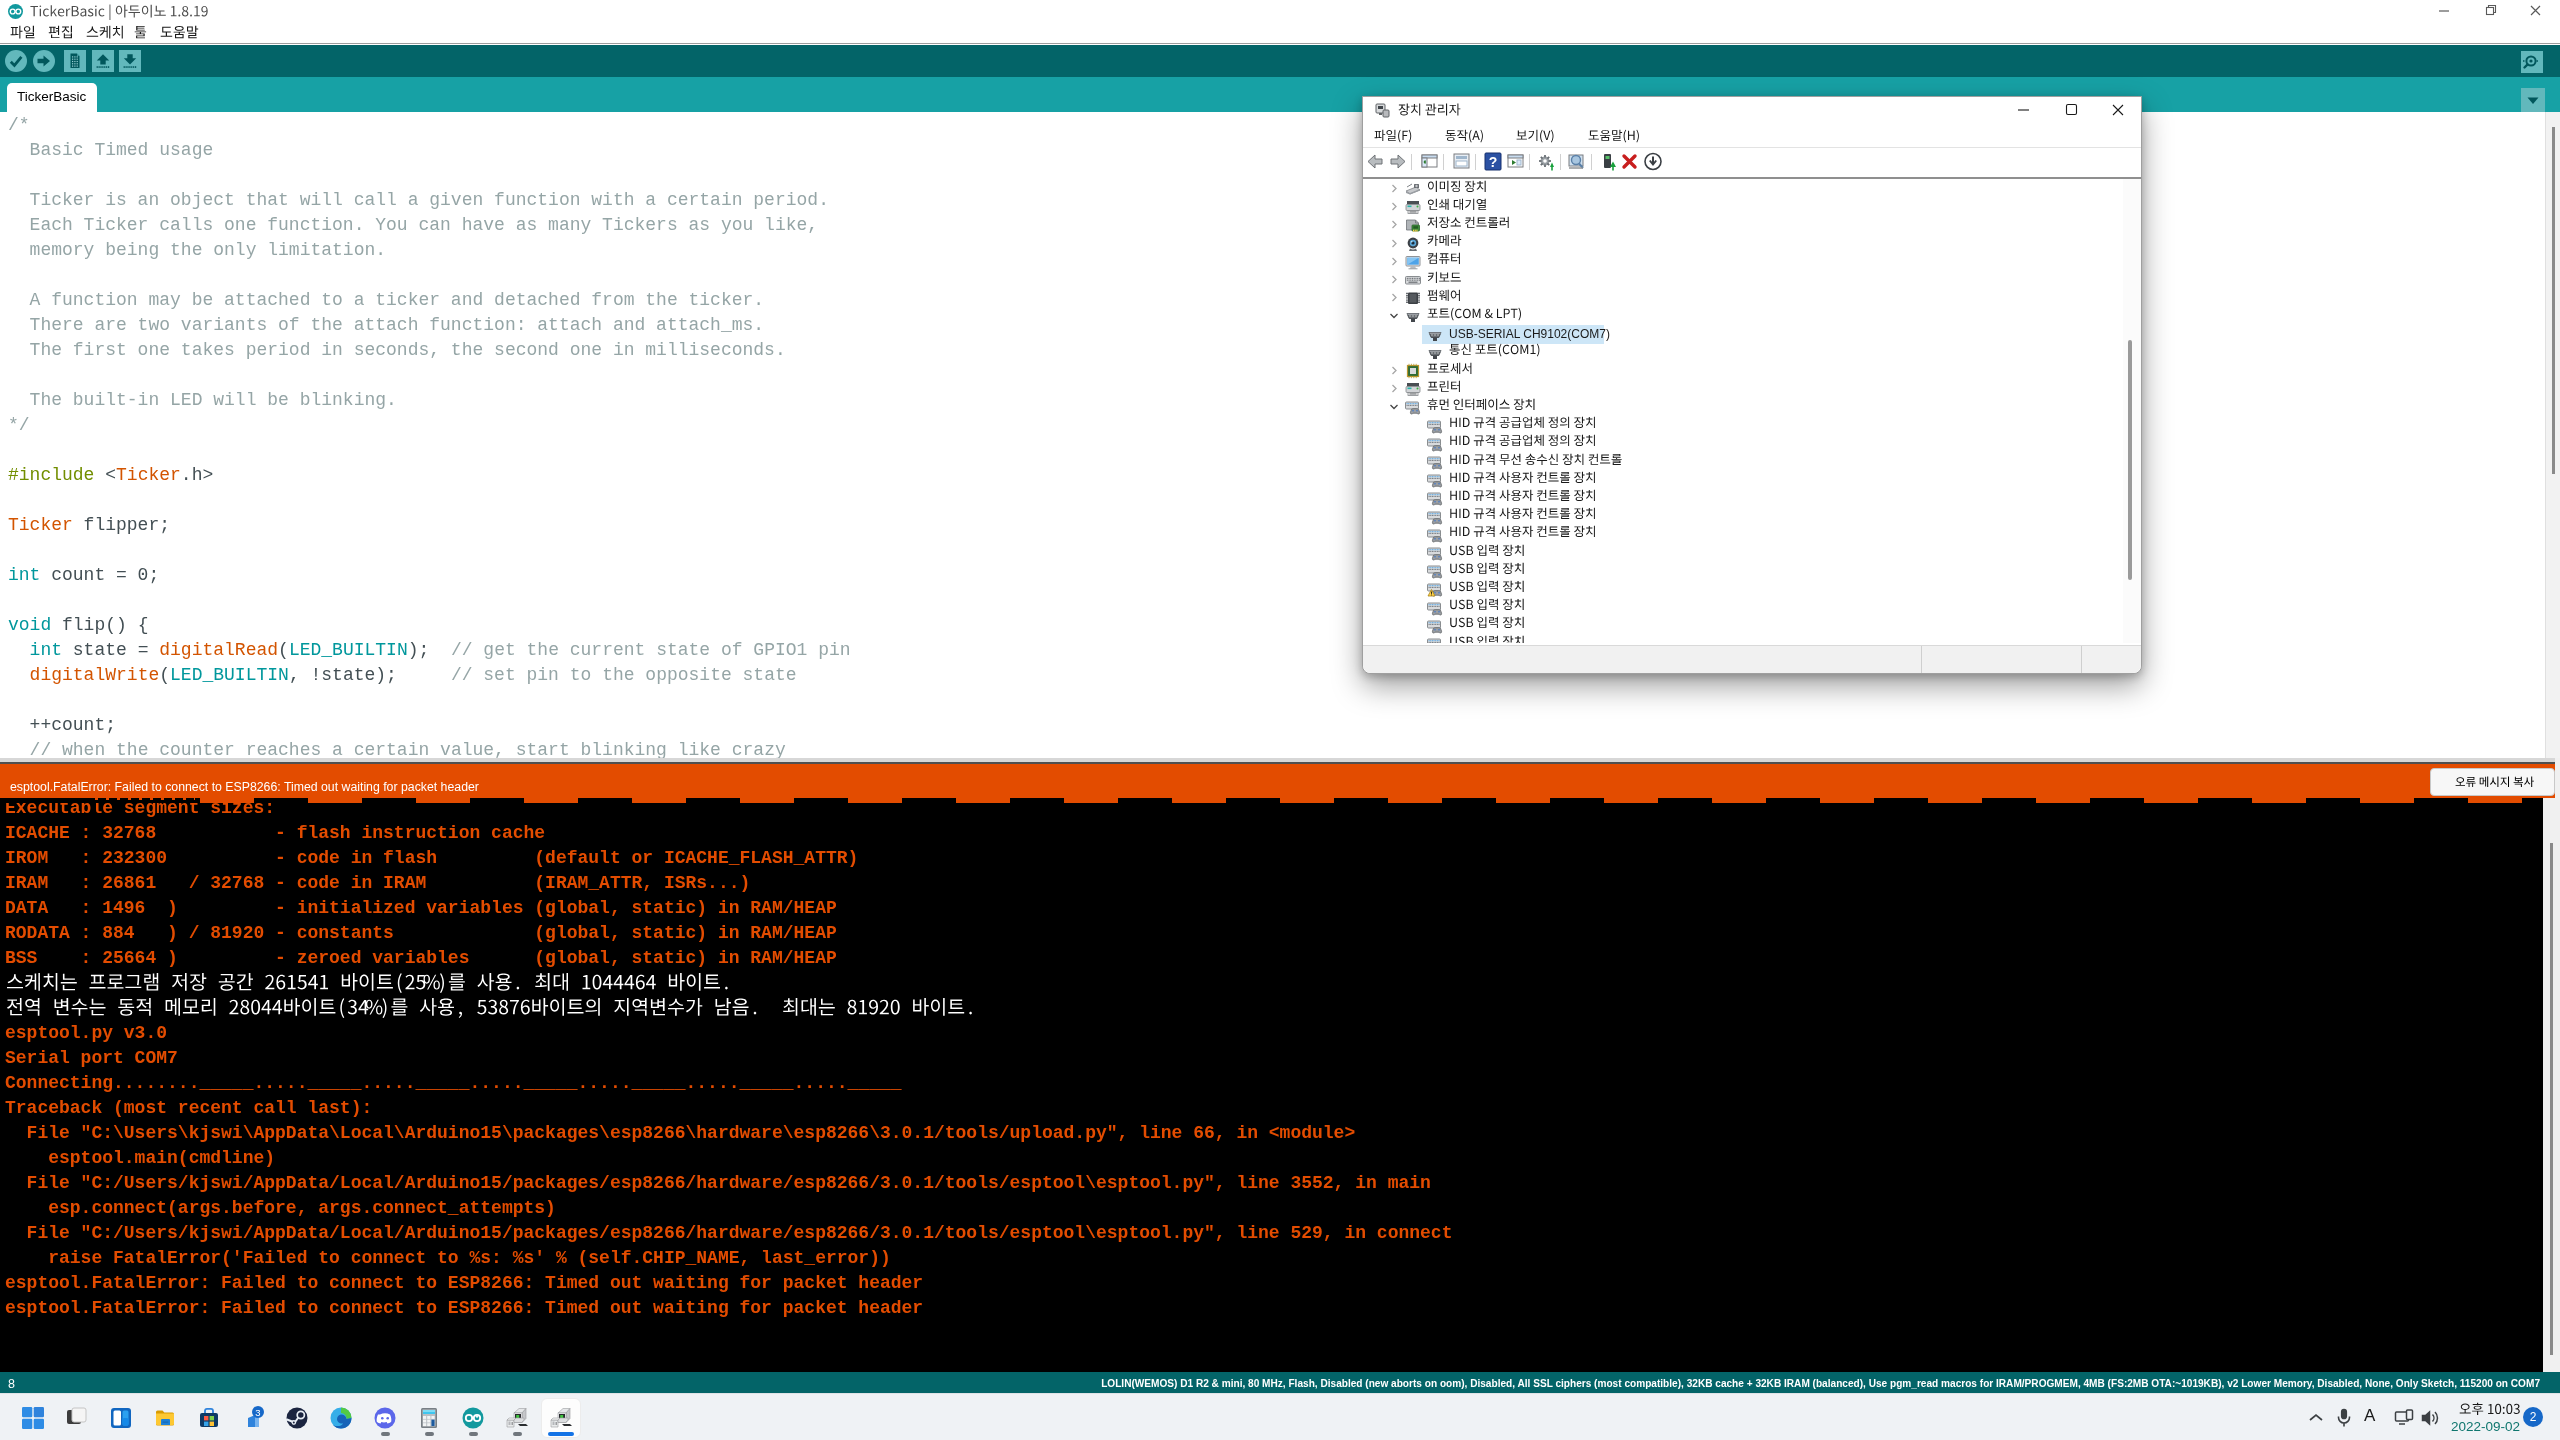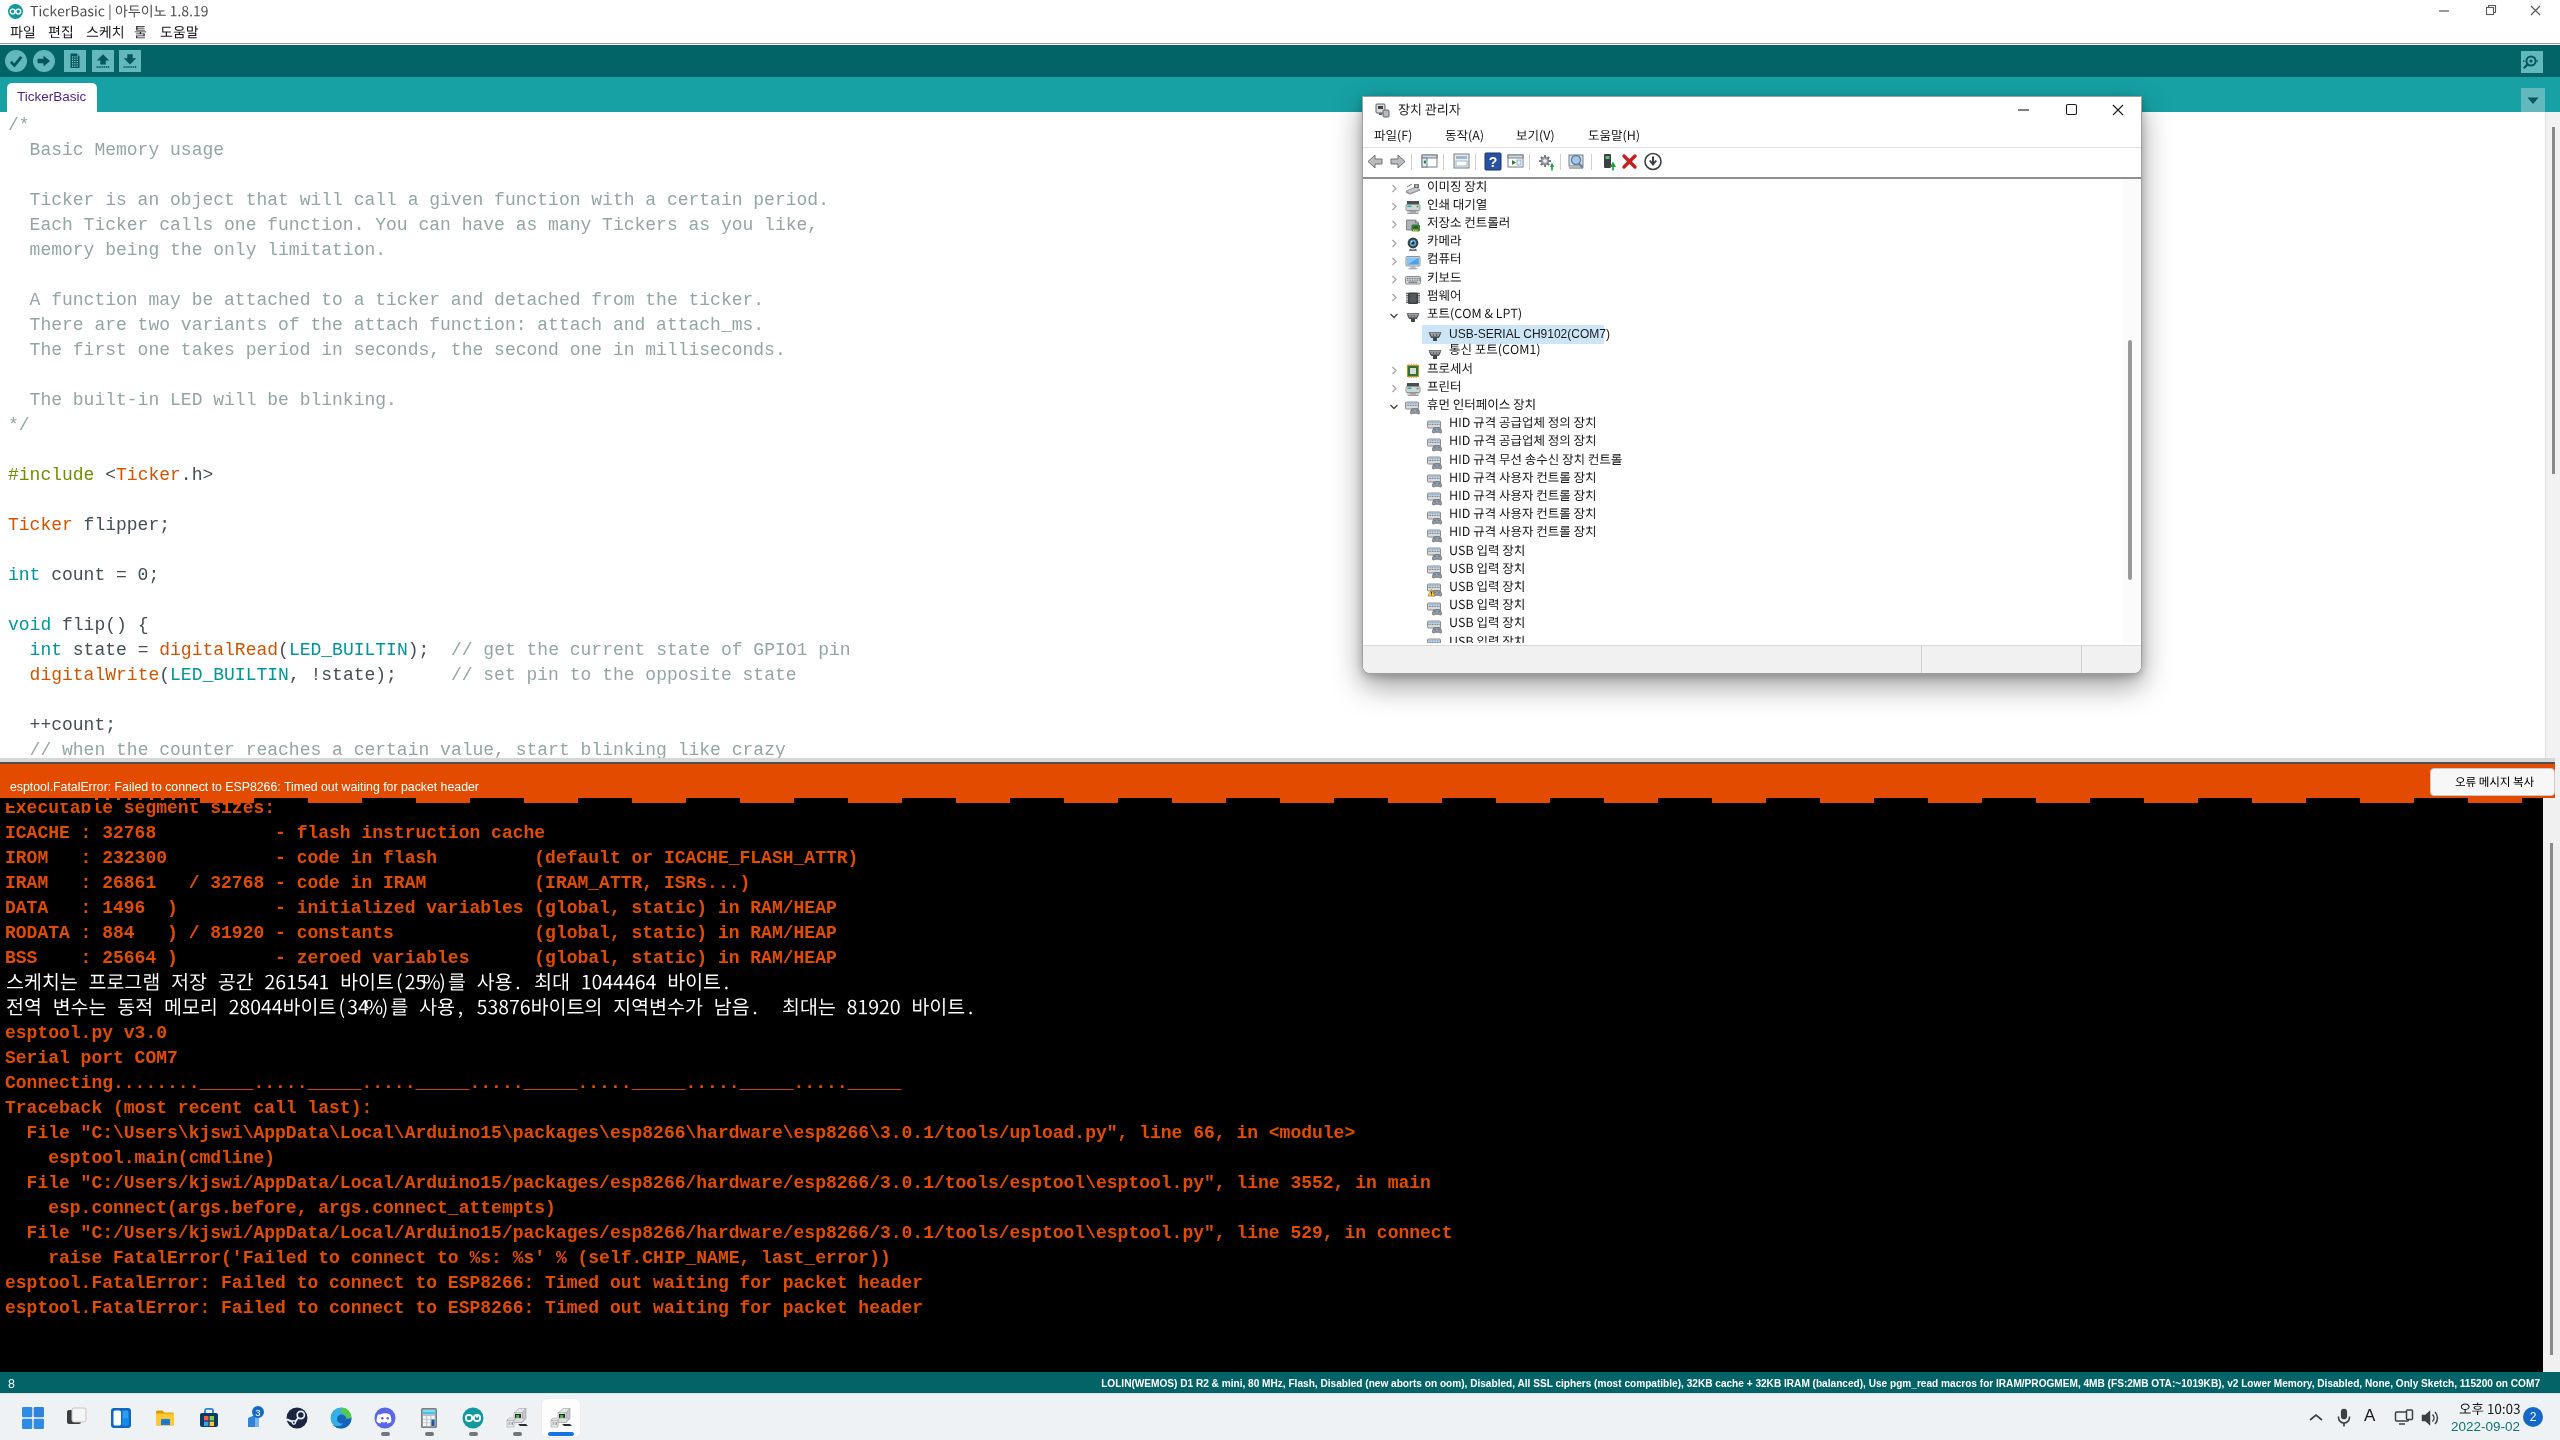--- a/index.html
+++ b/index.html
@@ -101,28 +101,28 @@
     </svg>
     <svg class="abs" style="left:2521px;top:51px" width="22" height="22">
       <rect width="22" height="22" fill="#62b8bc"></rect>
       <circle cx="10" cy="10" r="4.6" fill="none" stroke="#01575c" stroke-width="2"></circle>
       <circle cx="10" cy="10" r="1.6" fill="#01575c"></circle>
       <path d="M6.6 13.4 L3.5 16.5" stroke="#01575c" stroke-width="2.4" stroke-linecap="round"></path>
       <path d="M15.5 10 h3 M2 10 h1.5" stroke="#01575c" stroke-width="1.4" stroke-dasharray="1.5 1.5"></path>
     </svg>
     <div class="abs" style="left:0;top:77px;width:2560px;height:35px;background:#17a1a5"></div>
     <div class="abs" style="left:7px;top:83px;width:90px;height:29px;background:#fff;border-radius:5px 5px 0 0"></div>
-    <div class="abs" style="left:17px;top:89px;font-size:13.5px;color:#4c1d95">TickerBasic</div>
+    <div class="abs" style="left:17px;top:89px;font-size:13.5px;color:#000000">TickerBasic</div>
     <svg class="abs" style="left:2521px;top:88px" width="24" height="24">
       <rect width="24" height="24" fill="#62b8bc"></rect>
       <path d="M6.5 9.5 h11 l-5.5 6.5 z" fill="#01575c"></path>
     </svg>
     <div class="abs" style="left:0;top:112px;width:2560px;height:647px;background:#fff;overflow:hidden">
       <pre class="abs" style="left:8px;top:1px;color:#434f54"><span class="cm">/*</span>
-<span class="cm">  Basic Memory usage</span>
+<span class="cm">  Basic Timed usage</span>
 
 <span class="cm">  Ticker is an object that will call a given function with a certain period.</span>
 <span class="cm">  Each Ticker calls one function. You can have as many Tickers as you like,</span>
 <span class="cm">  memory being the only limitation.</span>
 
 <span class="cm">  A function may be attached to a ticker and detached from the ticker.</span>
 <span class="cm">  There are two variants of the attach function: attach and attach_ms.</span>
 <span class="cm">  The first one takes period in seconds, the second one in milliseconds.</span>
 
 <span class="cm">  The built-in LED will be blinking.</span>

